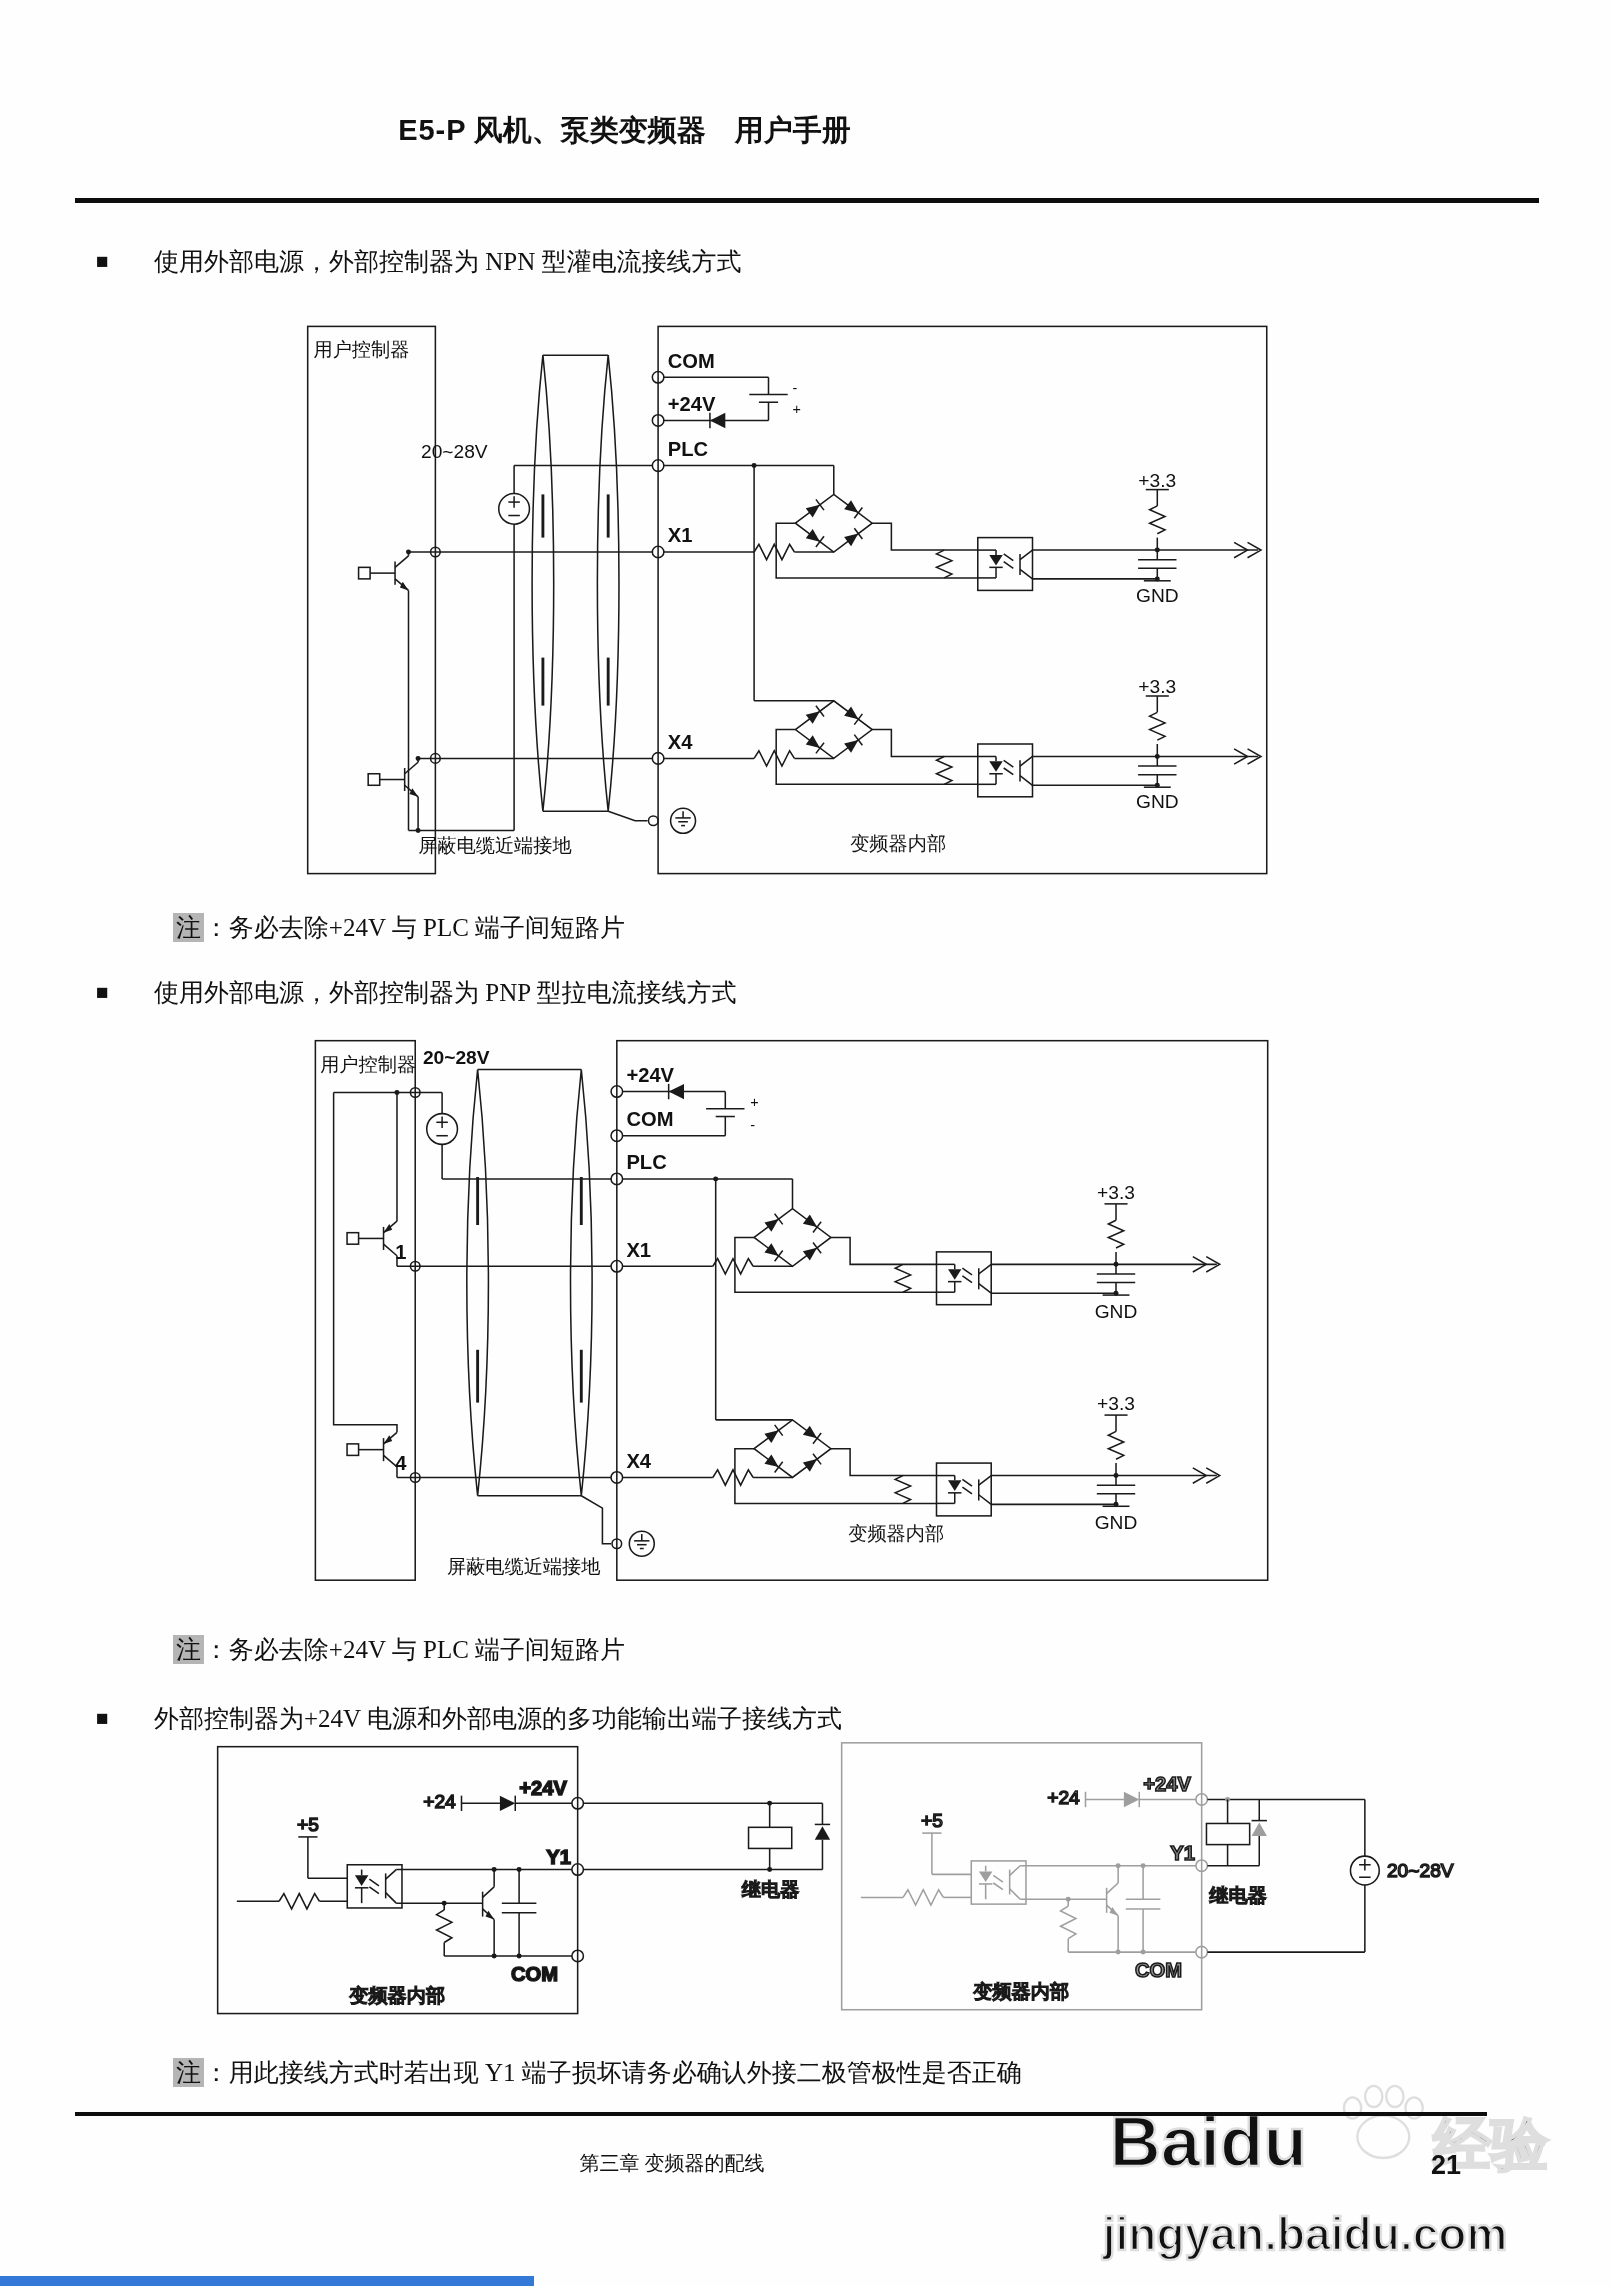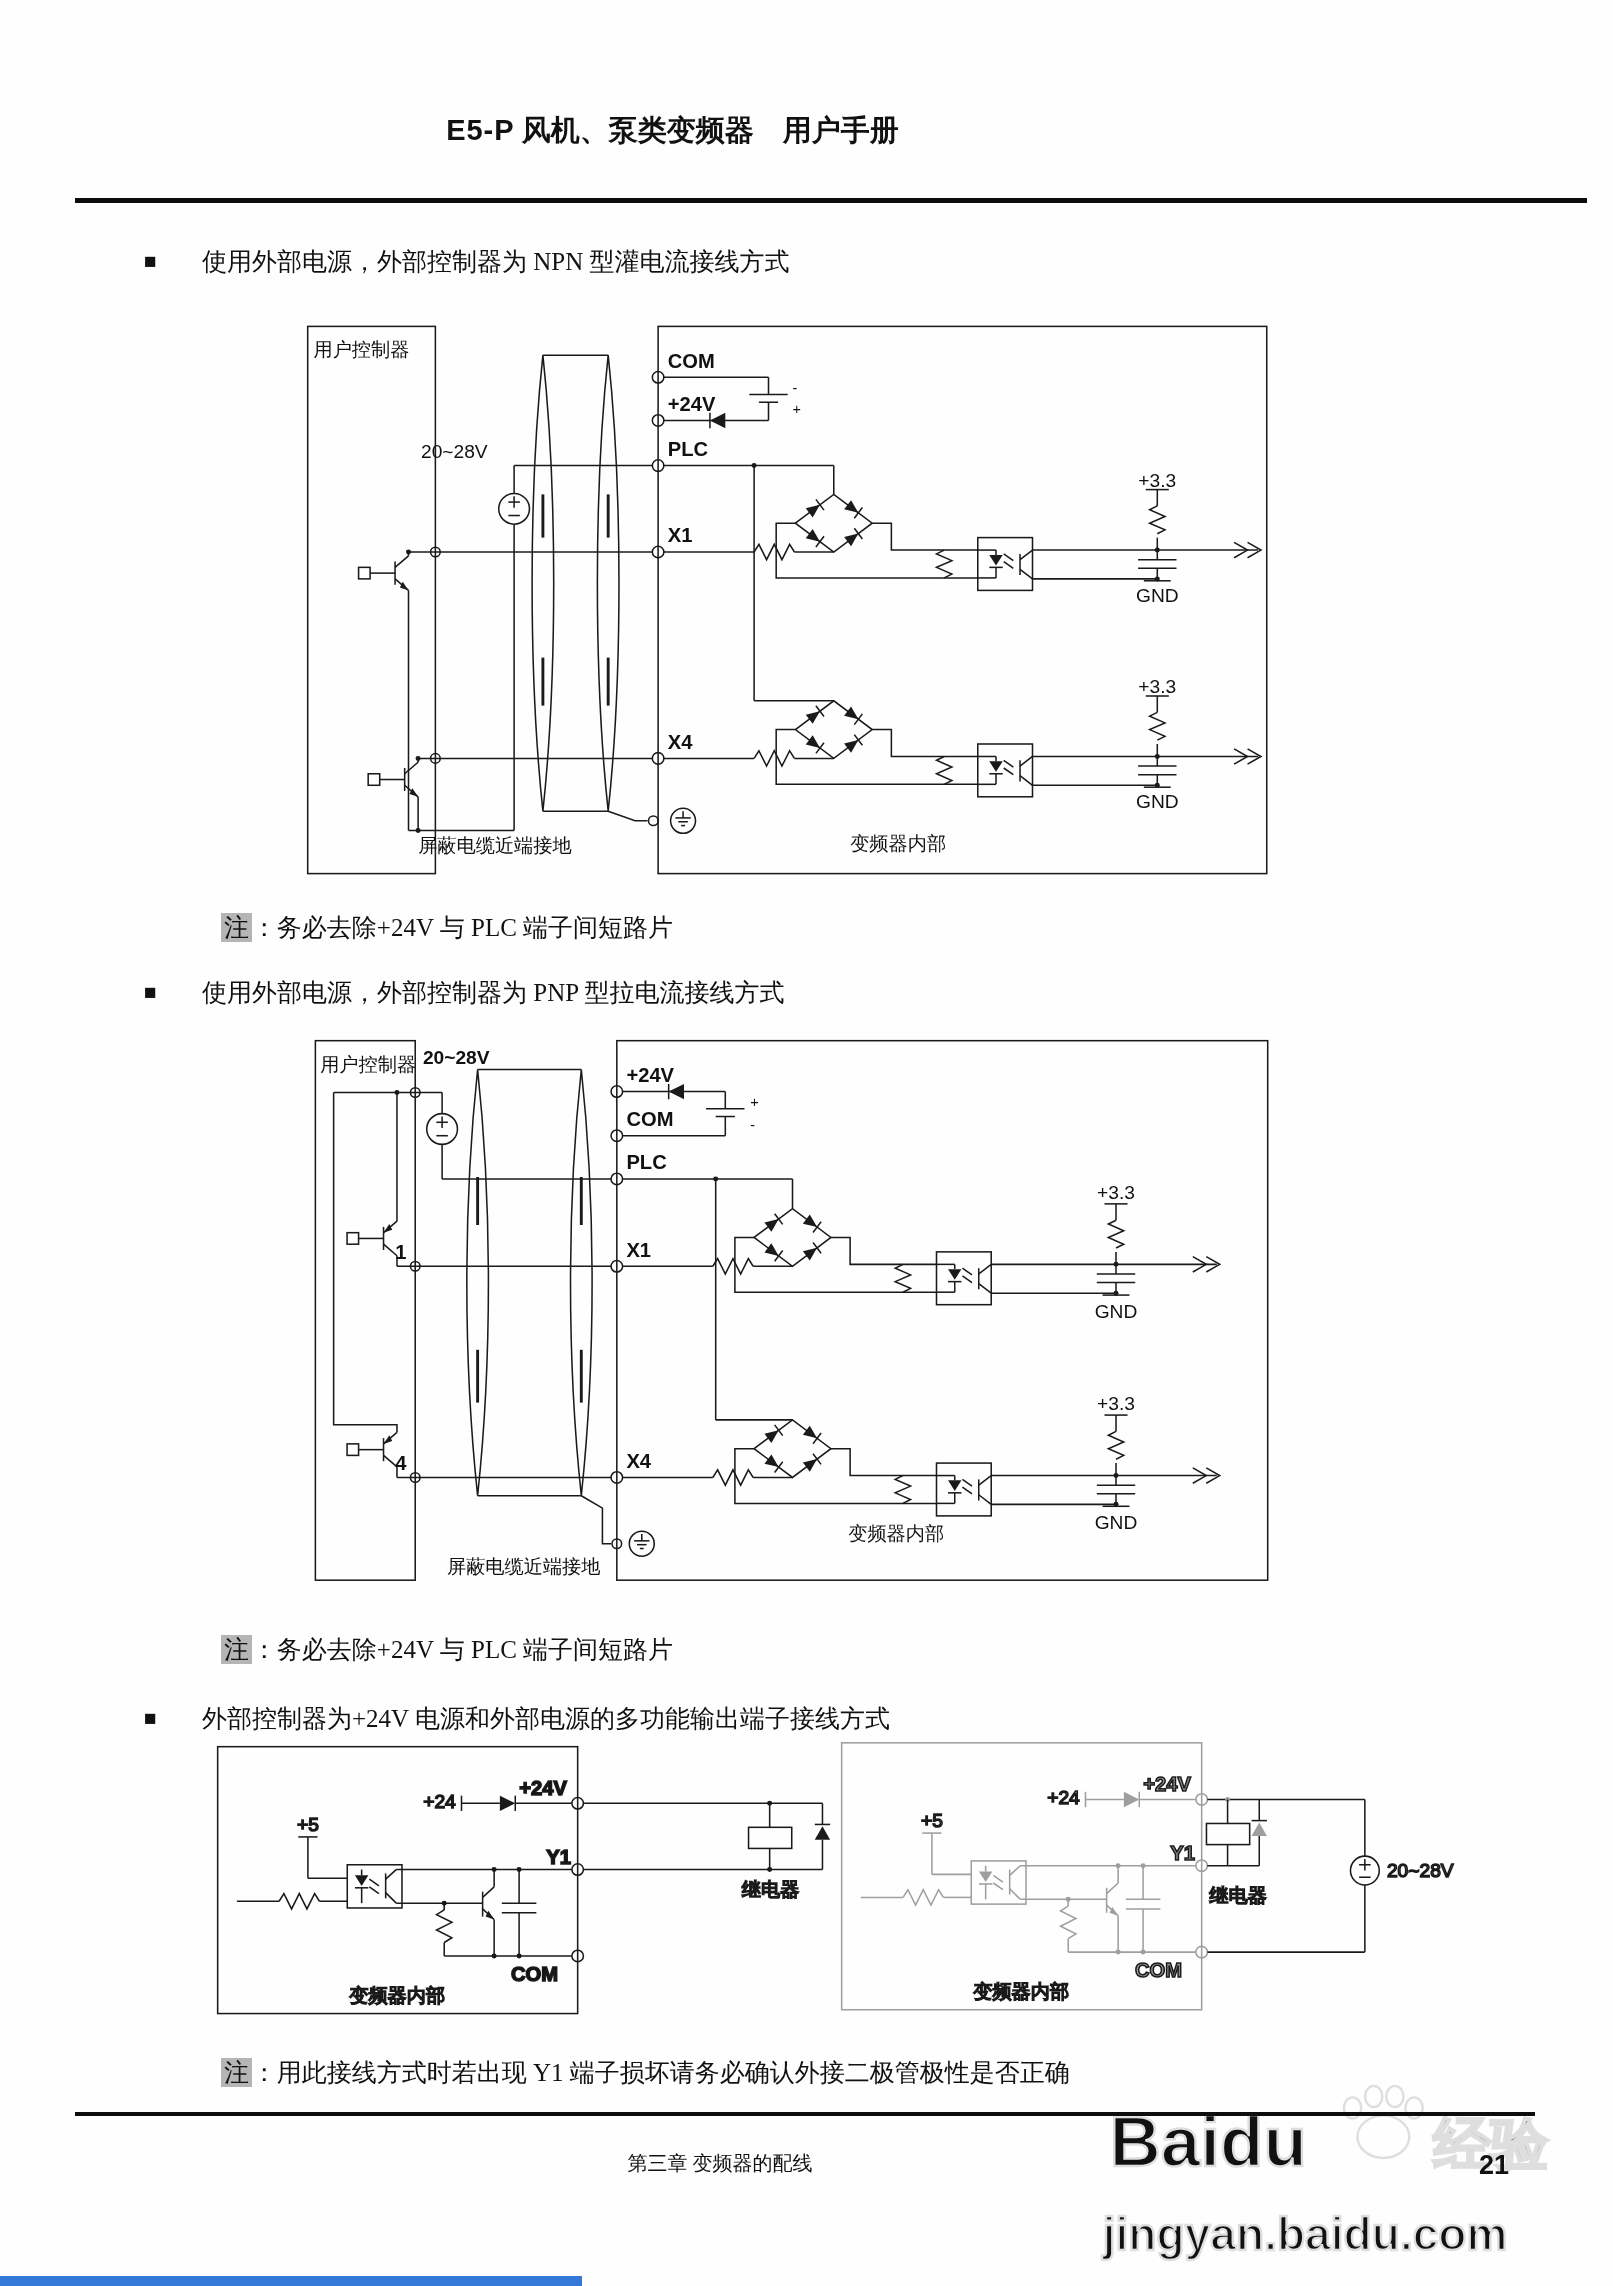--- a/index.html
+++ b/index.html
@@ -1,18 +1,18 @@
 <!DOCTYPE html>
 <html><head>
 <meta charset="utf-8">
 <style>
   html,body{margin:0;padding:0;background:#e9e9e9;}
   .page{position:relative;width:1614px;height:2286px;background:#fefefe;margin:0 auto;
         font-family:"Liberation Serif",serif;color:#111;overflow:hidden;}
-  .abs{position:absolute;padding-left:48px;}
+  .abs{position:absolute;}
   .title{top:111px;left:0;width:1249px;text-align:center;font-size:29px;font-weight:bold;}
   .title .model{font-family:"Liberation Sans",sans-serif;letter-spacing:1px;}
   .rule{background:#0d0d0d;height:4.8px;}
   .rule.top{top:198px;left:75px;width:1464px;}
   .rule.bottom{top:2112px;left:75px;width:1412px;height:3.8px;z-index:3;}
   .bullet-row{left:96px;width:1345px;font-size:25px;}
   .bullet-row .sq{display:inline-block;width:58px;font-size:21px;vertical-align:1.9px;}
   .note-row{left:173px;width:1249px;font-size:25px;}
   .note-row .hl{background:#b5b5b5;padding:1px 2.9px;}
   .footer-chapter{top:2150px;left:403px;width:538px;text-align:center;font-size:20px;z-index:3;}

